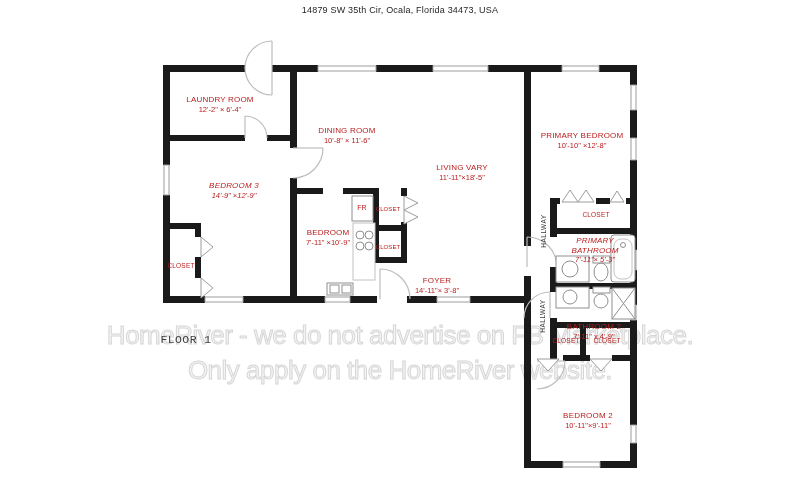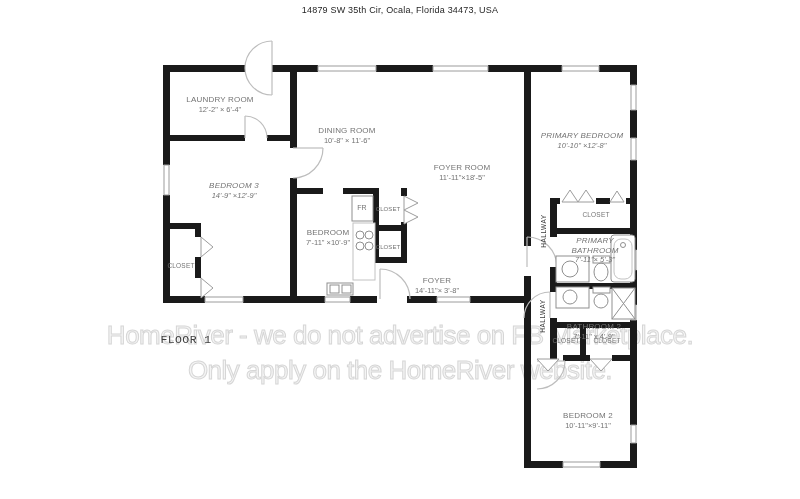--- a/index.html
+++ b/index.html
@@ -17,21 +17,21 @@
   }
   .watermark {
     position:absolute; top:318px; left:0; width:100%; z-index:1;
     text-align:center; font-size:26px; letter-spacing:-0.5px; line-height:1.35;
     color:#f4f4f4; -webkit-text-stroke:1px #d6d6d6; white-space:nowrap;
   }
   svg.plan { position:absolute; left:0; top:0; z-index:2; }
   .labels { position:absolute; inset:0; z-index:3; }
   .lbl {
     position:absolute; transform:translate(-50%,-50%); text-align:center;
-    color:#737373; white-space:nowrap; line-height:1.2;
+    color:#b91c1c; white-space:nowrap; line-height:1.2;
   }
   .lbl .nm { font-size:8px; letter-spacing:.2px; }
   .lbl .dm { font-size:7.5px; }
   .lbl.wrap { white-space:normal; width:62px;font-style:italic; }
   .lbl.sm { font-size:6.5px; letter-spacing:.2px; }
   .lbl.xs { font-size:6px; letter-spacing:.1px; }
   .lbl.fr { font-size:7px; }
   .lbl.rot { transform:translate(-50%,-50%) rotate(-90deg); font-size:6.5px; letter-spacing:.5px; color:#3a3a3a; }
   .lbl.floor { font-size:11.5px; color:#3f3f3f; letter-spacing:.4px;font-family:Liberation Mono, monospace; }
 </style>
@@ -219,40 +219,40 @@
       <div class="nm">LAUNDRY ROOM</div>
       <div class="dm">12'-2" × 6'-4"</div>
     </div>
 
     <div class="lbl" style="left:347px; top:135px;">
       <div class="nm">DINING ROOM</div>
       <div class="dm">10'-8" × 11'-6"</div>
     </div>
 
     <div class="lbl" style="left:462px; top:172px;">
-      <div class="nm">FOYER ROOM</div>
+      <div class="nm">LIVING VARY</div>
       <div class="dm">11'-11"×18'-5"</div>
     </div>
 
     <div class="lbl" style="left:234px; top:190px;font-style:italic;">
       <div class="nm">BEDROOM 3</div>
       <div class="dm">14'-9" ×12'-9"</div>
     </div>
 
     <div class="lbl" style="left:328px; top:237px;">
       <div class="nm">BEDROOM</div>
       <div class="dm">7'-11" ×10'-9"</div>
     </div>
 
     <div class="lbl" style="left:437px; top:285px;">
       <div class="nm">FOYER</div>
       <div class="dm">14'-11"× 3'-8"</div>
     </div>
 
-    <div class="lbl" style="left:582px; top:140px;font-style:italic;">
+    <div class="lbl" style="left:582px; top:140px;">
       <div class="nm">PRIMARY BEDROOM</div>
       <div class="dm">10'-10" ×12'-8"</div>
     </div>
 
     <div class="lbl wrap" style="left:595px; top:250px;">
       <div class="nm">PRIMARY BATHROOM</div>
       <div class="dm">7'-11"× 5'-3"</div>
     </div>
 
     <div class="lbl" style="left:594px; top:331px;">

